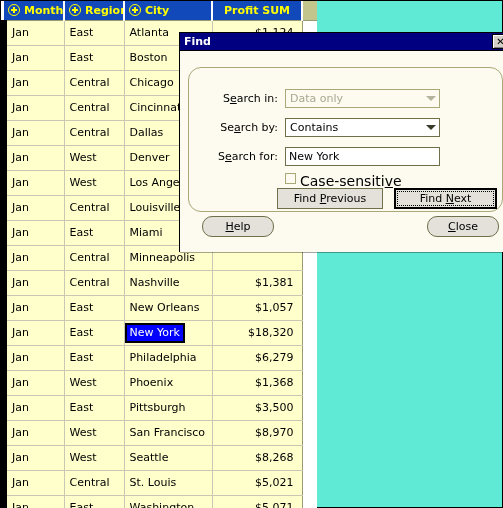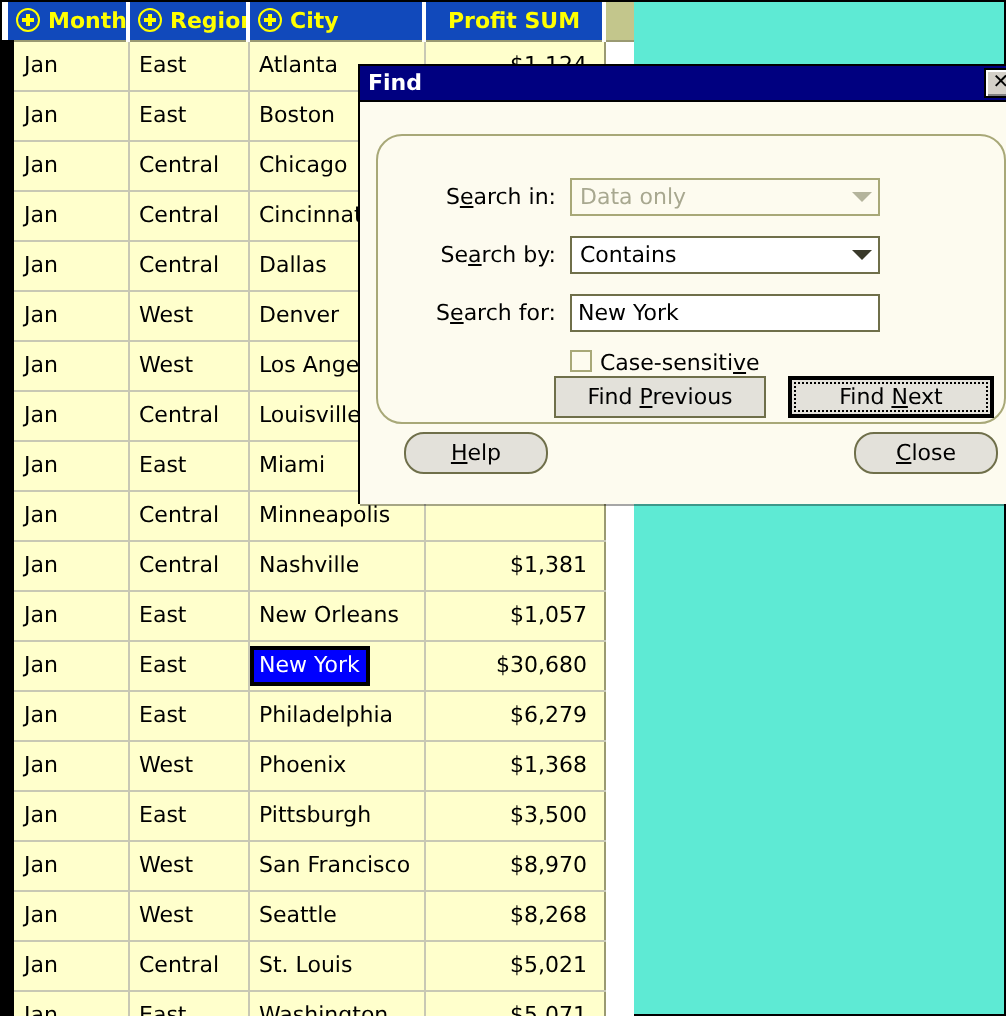--- a/index.html
+++ b/index.html
@@ -194,21 +194,21 @@
     border: 1px solid #6f6f4a;
     background: #ffffff;
     font-size: 11px;
     color: #000000;
     padding: 0 3px;
     display: flex;
     align-items: center;
     cursor: text;
   }
 
-  .checkrow { display: flex; align-items: flex-start; gap: 4px; font-size: 11px; }
+  .checkrow { display: flex; align-items: flex-start; gap: 4px; font-size: 14px; }
   .cbox {
     width: 11px; height: 11px;
     border: 1px solid #a8a878;
     background: #fdfbef;
     cursor: pointer;
   }
 
   .btn {
     background: #e3e1da;
     border: 1px solid #6f6f4a;
@@ -339,21 +339,21 @@
             <td>Jan</td>
             <td>East</td>
             <td>New Orleans</td>
             <td class="num last">$1,057</td>
             <td style="background: rgb(255, 255, 255); border-right: none; border-bottom: none;"></td>
           </tr>
           <tr>
             <td>Jan</td>
             <td>East</td>
             <td><span class="cell-sel">New York</span></td>
-            <td class="num last">$30,680</td>
+            <td class="num last">$18,320</td>
             <td style="background: rgb(255, 255, 255); border-right: none; border-bottom: none;"></td>
           </tr>
           <tr>
             <td>Jan</td>
             <td>East</td>
             <td>Philadelphia</td>
             <td class="num last">$6,279</td>
             <td style="background: rgb(255, 255, 255); border-right: none; border-bottom: none;"></td>
           </tr>
           <tr>

